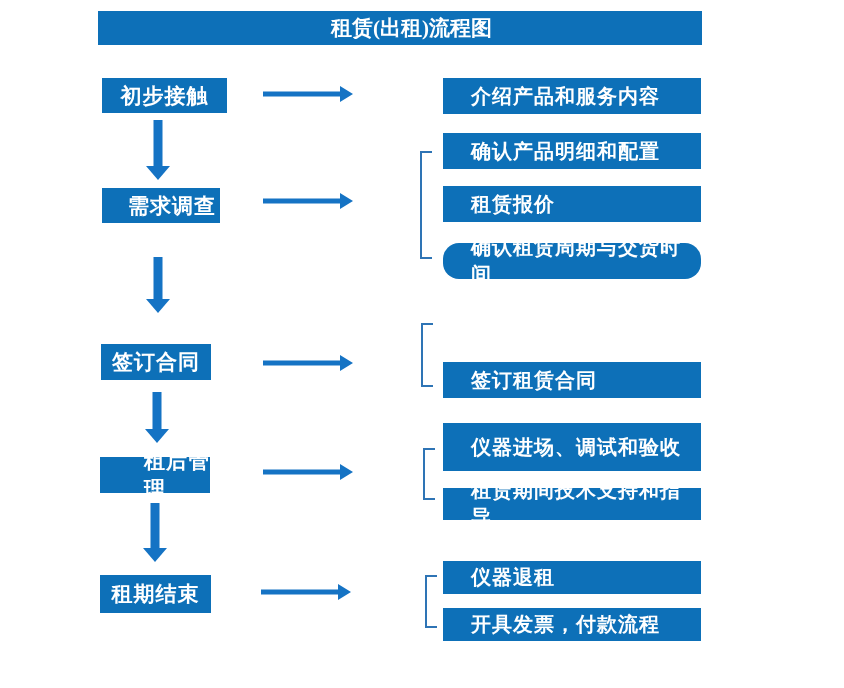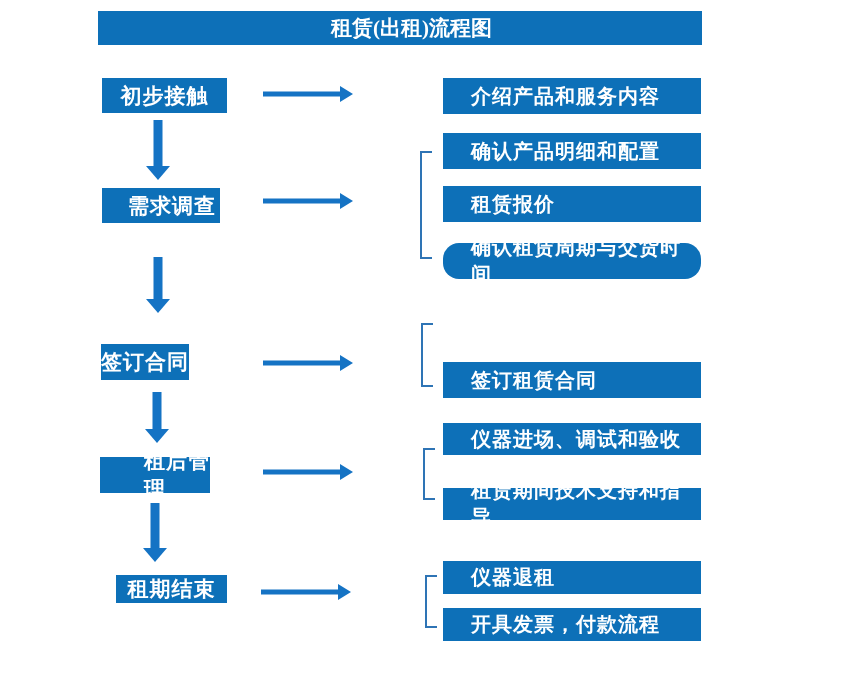--- a/index.html
+++ b/index.html
@@ -93,23 +93,23 @@
 </style>
 </head>
 <body>
 
 <div class="canvas">
 
   <div class="title-banner" style="left:98px; top:11px; width:604px; height:34px;padding-left:23px;">租赁(出租)流程图</div>
 
   <div class="stage-box" style="left:102px; top:78px; width:125px; height:35px;">初步接触</div>
   <div class="stage-box" style="left:102px; top:188px; width:118px; height:35px;padding-left:22px;">需求调查</div>
-  <div class="stage-box" style="left:101px; top:344px; width:88px; height:36px;">签订合同</div>
+  <div class="stage-box" style="left:101px; top:344px; width:110px; height:36px;">签订合同</div>
   <div class="stage-box" style="left:100px; top:457px; width:110px; height:36px;padding-left:44px;">租后管理</div>
-  <div class="stage-box" style="left:116px; top:575px; width:111px; height:28px;">租期结束</div>
+  <div class="stage-box" style="left:100px; top:575px; width:111px; height:38px;">租期结束</div>
 
   <div class="varrow" style="left:146px; top:120px; height:60px;">
     <div class="vshaft"></div>
     <div class="vhead"></div>
   </div>
   <div class="varrow" style="left:146px; top:257px; height:56px;">
     <div class="vshaft"></div>
     <div class="vhead"></div>
   </div>
   <div class="varrow" style="left:145px; top:392px; height:51px;">
@@ -148,19 +148,19 @@
   <div class="bracket" style="left:425px; top:575px; height:53px;"></div>
 
   <div class="output-box" style="top:78px; height:36px;">介绍产品和服务内容</div>
 
   <div class="output-box" style="top:133px; height:36px;">确认产品明细和配置</div>
   <div class="output-box" style="top:186px; height:36px;">租赁报价</div>
   <div class="output-box" style="top:243px; height:36px;border-radius:16px;">确认租赁周期与交货时间</div>
 
   <div class="output-box" style="top:362px; height:36px;">签订租赁合同</div>
 
-  <div class="output-box" style="top:423px; height:32px;">仪器进场、调试和验收</div>
+  <div class="output-box" style="top:423px; height:48px;">仪器进场、调试和验收</div>
   <div class="output-box" style="top:488px; height:32px;">租赁期间技术支持和指导</div>
 
   <div class="output-box" style="top:561px; height:33px;">仪器退租</div>
   <div class="output-box" style="top:608px; height:33px;">开具发票，付款流程</div>
 
 </div>
 
 </body></html>

